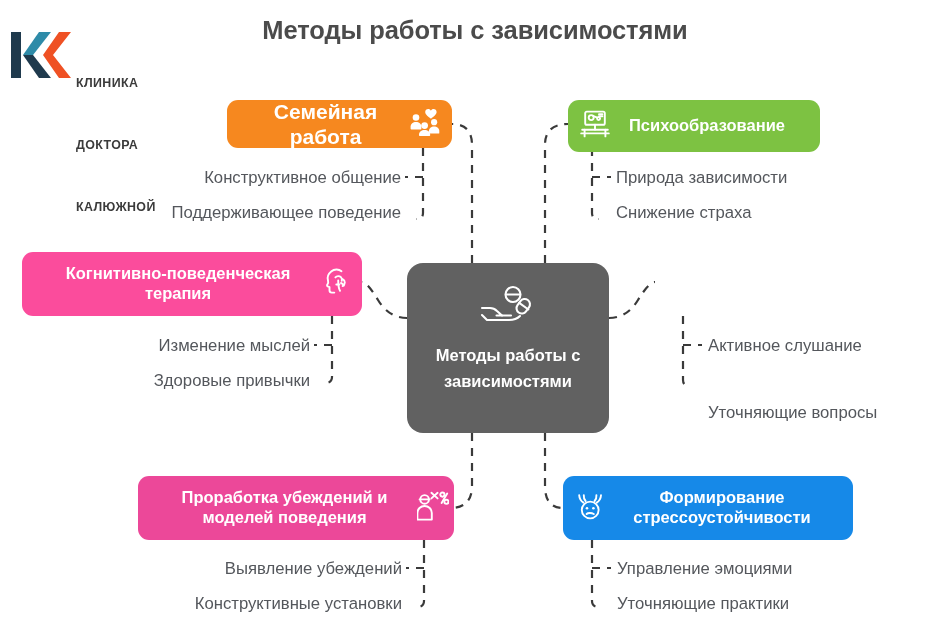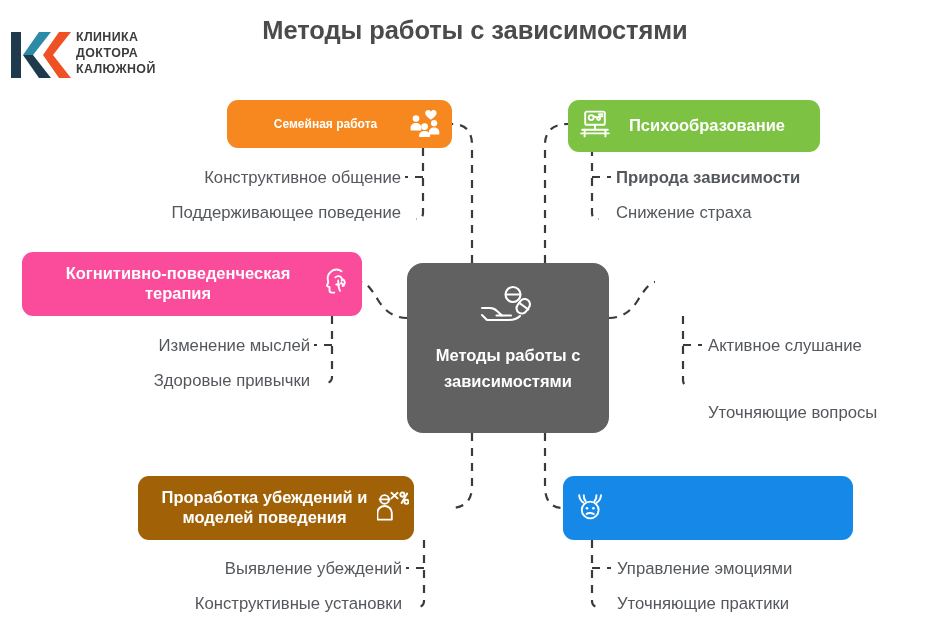--- a/index.html
+++ b/index.html
@@ -38,21 +38,21 @@
     left: 66px;
     top: 4px;
     width: 120px;
     font-size: 12.4px;
     font-weight: bold;
     letter-spacing: 0.4px;
     line-height: 15.8px;
     color: #3b3b3b;
     text-transform: uppercase;
   }
-  #logo-text span { display: block; white-space: nowrap; }
+  #logo-text span { display: block; white-space: nowrap; margin-top: 46px; }
 
   
   #title {
     position: absolute;
     left: 230px;
     top: 16px;
     width: 490px;
     text-align: center;
     font-size: 25.5px;
     font-weight: bold;
@@ -89,43 +89,43 @@
     display: block;
   }
   .pill.icon-right .pill-icon { order: 2; }
   .pill.icon-left  .pill-icon { order: 0; }
 
   
   #pill-family {
     left: 227px; top: 100px; width: 225px; height: 48px;
     background: #f6881f;
     padding: 0 12px 0 14px;
-    font-size: 12px;
+    font-size: 21px;
   }
   #pill-psycho {
     left: 568px; top: 100px; width: 252px; height: 52px;
     background: #7dc242;
     padding: 0 16px 0 12px;
     font-size: 16.5px;
   }
   #pill-cbt {
     left: 22px; top: 252px; width: 340px; height: 64px;
     background: #fb4c9c;
     padding: 0 12px 0 14px;
     font-size: 16.5px;
   }
   #pill-motiv {
     left: 655px; top: 252px; width: 270px; height: 64px;
     background: #c75ae0;
     padding: 0 14px 0 12px;
     font-size: 16.5px;
   }
   #pill-beliefs {
-    left: 138px; top: 476px; width: 276px; height: 64px;
-    background: #a16207;
+    left: 138px; top: 476px; width: 316px; height: 64px;
+    background: #ec4899;
     padding: 0 5px 0 14px;
     font-size: 16.5px;
   }
   #pill-stress {
     left: 563px; top: 476px; width: 290px; height: 64px;
     background: #1689e8;
     padding: 0 16px 0 12px;
     font-size: 16.5px;
   }
 
@@ -314,26 +314,27 @@
         <circle cx="15.2" cy="19" r="8.4"></circle>
         <circle cx="12" cy="17.2" r="1.3" fill="#ffffff" stroke="none"></circle>
         <circle cx="18.4" cy="17.2" r="1.3" fill="#ffffff" stroke="none"></circle>
         <path d="M11.6 23c1.2-1.3 5-1.3 7.2 0"></path>
         <path d="M8.4 11.6C6 10 4.4 7.2 4.2 4.2"></path>
         <path d="M10.6 10C9.2 8.4 8.6 6.2 8.8 4.2"></path>
         <path d="M21.8 11.6c2.4-1.6 4-4.4 4.2-7.4"></path>
         <path d="M19.6 10c1.4-1.6 2-3.8 1.8-5.8"></path>
       </svg>
     </span>
+    <span class="pill-label">Формирование стрессоустойчивости</span>
   </div>
 
   <div class="leaf right-align" style="left:60px; top:203px; width:341px;">Поддерживающее поведение</div>
   <div class="leaf right-align" style="left:60px; top:168px; width:341px;">Конструктивное общение</div>
 
-  <div class="leaf left-align" style="left:616px; top:168px;font-weight:bold;">Природа зависимости</div>
+  <div class="leaf left-align" style="left:616px; top:168px;">Природа зависимости</div>
   <div class="leaf left-align" style="left:616px; top:203px;">Снижение страха</div>
 
   <div class="leaf right-align" style="left:20px; top:336px; width:290px;">Изменение мыслей</div>
   <div class="leaf right-align" style="left:20px; top:371px; width:290px;">Здоровые привычки</div>
 
   <div class="leaf left-align" style="left:708px; top:336px;">Активное слушание</div>
   <div class="leaf left-align" style="left:708px; top:371px;margin-top:32px;">Уточняющие вопросы</div>
 
   <div class="leaf right-align" style="left:70px; top:559px; width:332px;">Выявление убеждений</div>
   <div class="leaf right-align" style="left:70px; top:594px; width:332px;">Конструктивные установки</div>

